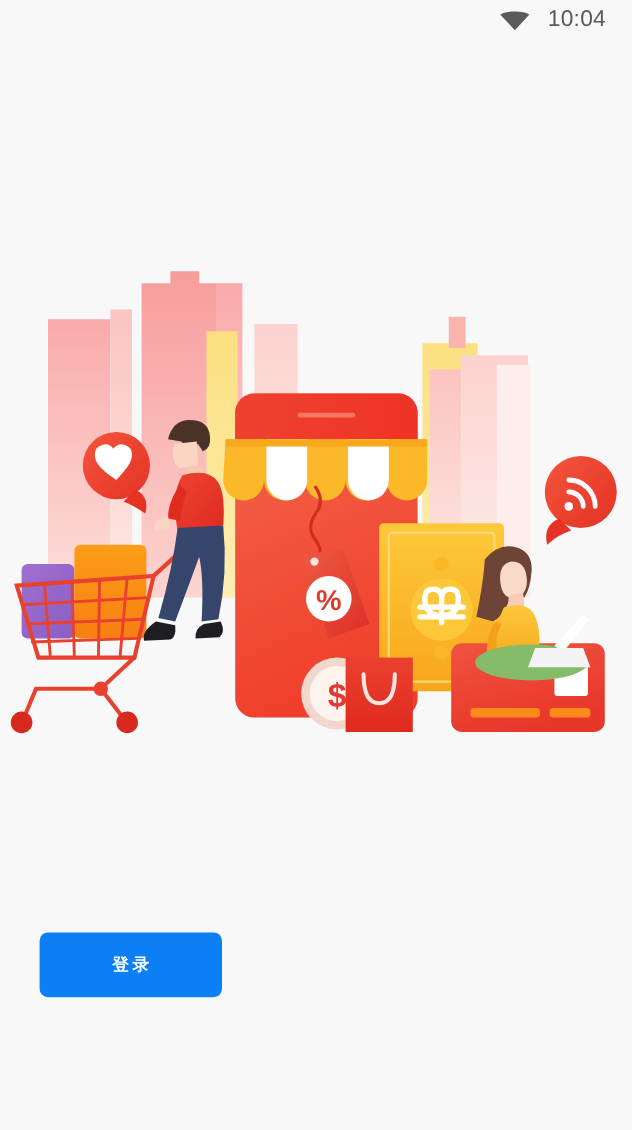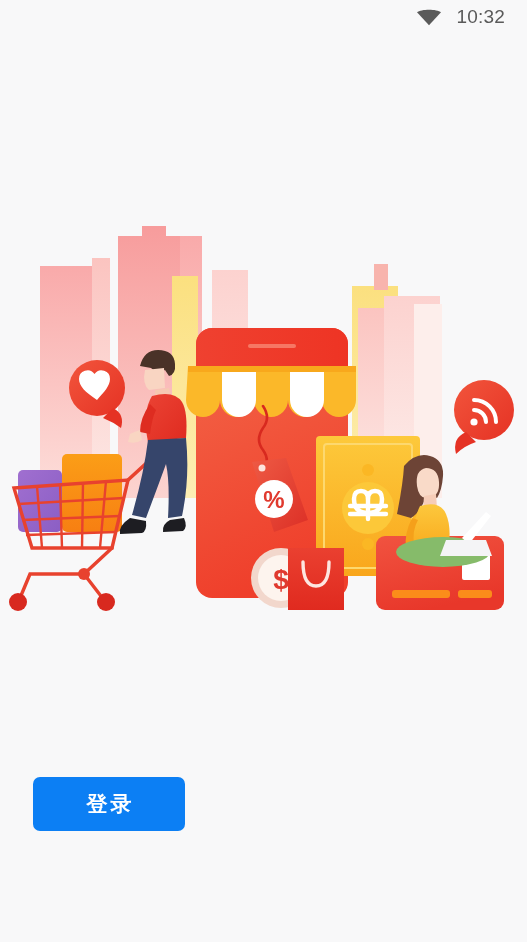--- a/index.html
+++ b/index.html
@@ -59,39 +59,39 @@
     height: 56px;
   }
   .btn {
     position: absolute;
     top: 0;
     width: 152px;
     height: 54px;
     border: none;
     border-radius: 7px;
     color: #ffffff;
-    font-size: 21px;
+    font-size: 14px;
     font-weight: bold;
     letter-spacing: 3px;
     text-indent: 3px;
     cursor: pointer;
     font-family: "Liberation Sans", "DejaVu Sans", sans-serif;
     padding: 4px;
   }
   .btn-login    { left: 33px;  background: #0c7ff4; }
   .btn-register { left: 341px; background: #fa5a43; }
 </style>
 </head>
 <body>
 
 <div class="statusbar">
   <svg class="wifi-icon" viewBox="0 0 26 18">
     <path d="M1 4.2 C5 0.8 21 0.8 25 4.2 L13 17.2 Z" fill="#5a5a5a"></path>
   </svg>
-  <span class="clock">10:32</span>
+  <span class="clock">10:04</span>
 </div>
 
 <div class="hero">
 <svg viewBox="0 0 527 400" xmlns="http://www.w3.org/2000/svg">
   <defs>
     <linearGradient id="bldA" x1="0" y1="0" x2="0" y2="1">
       <stop offset="0" stop-color="#f79c9c"></stop>
           <stop offset="1" stop-color="#fcd4d0"></stop>
     </linearGradient>
     <linearGradient id="bldB" x1="0" y1="0" x2="0" y2="1">

